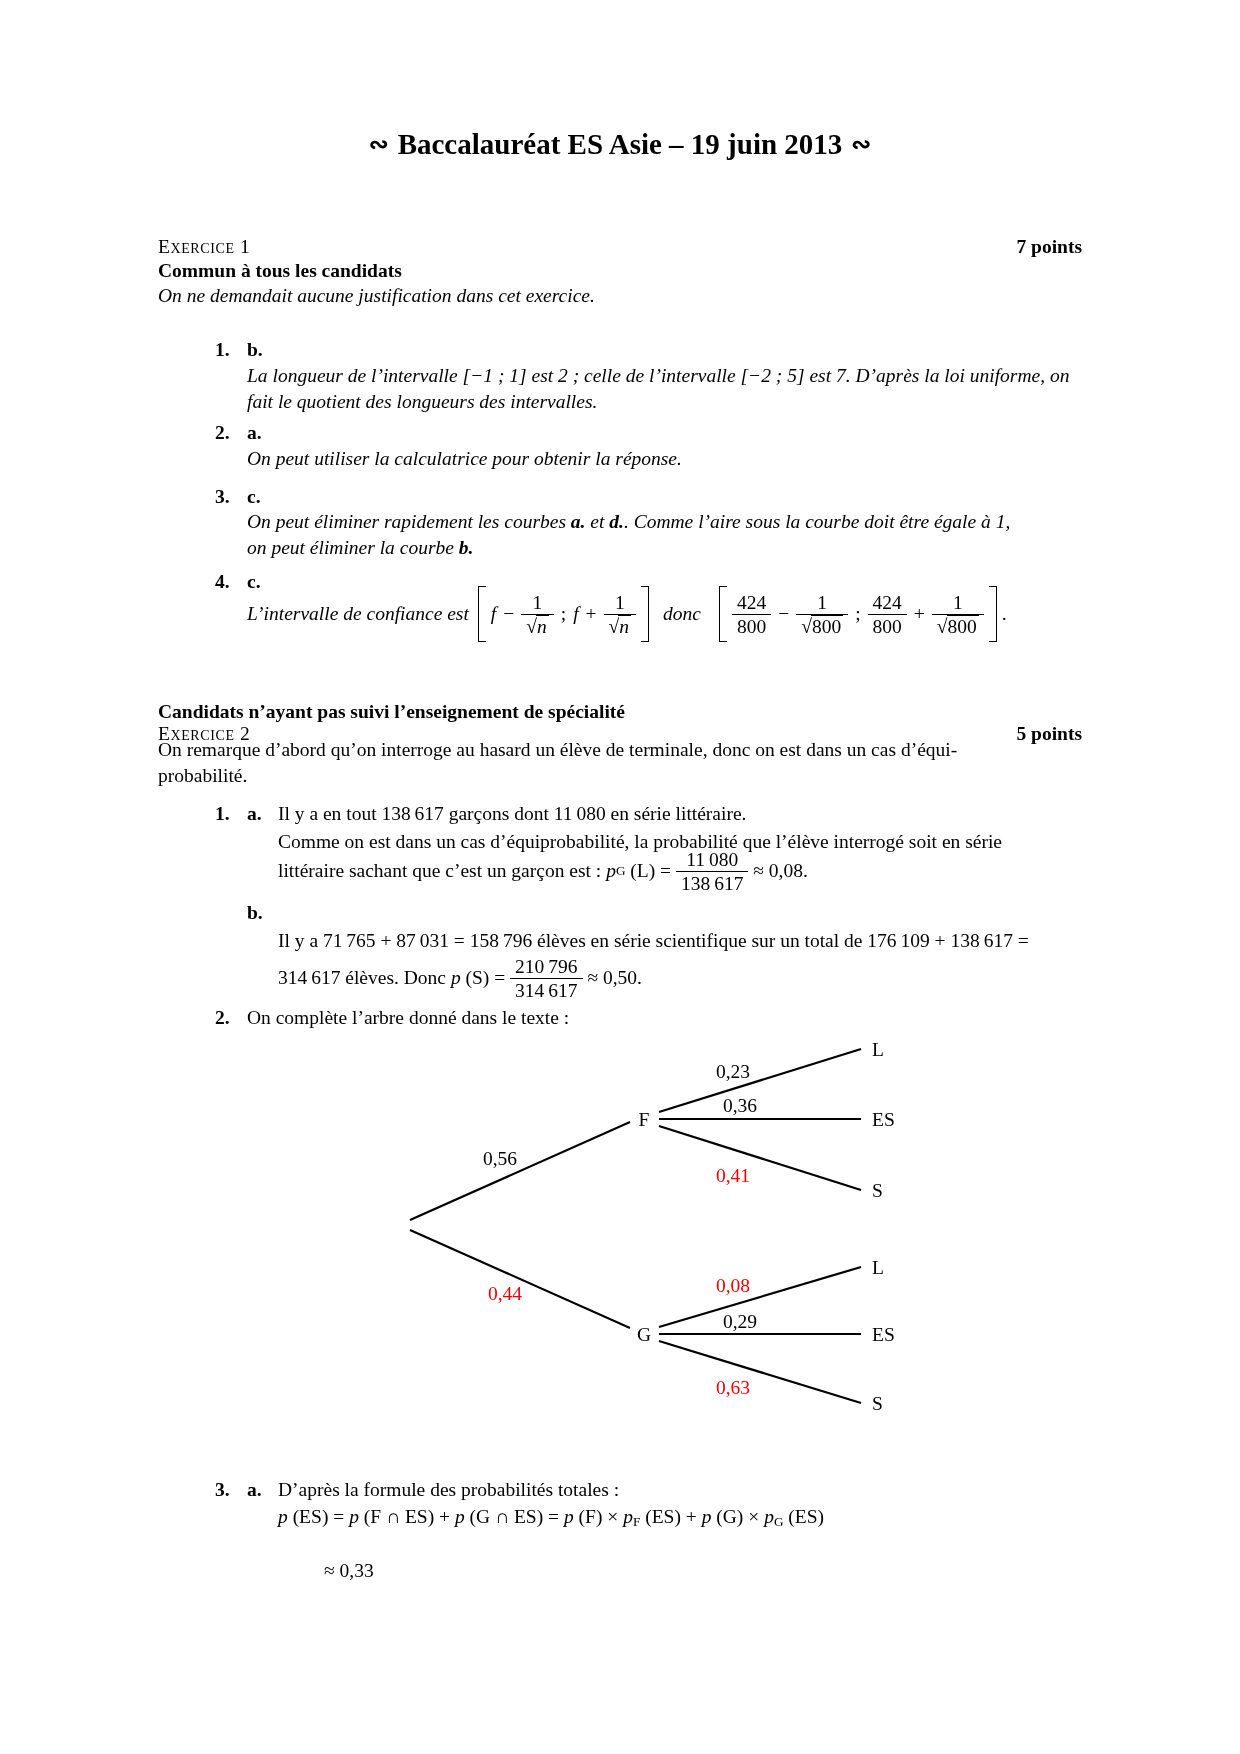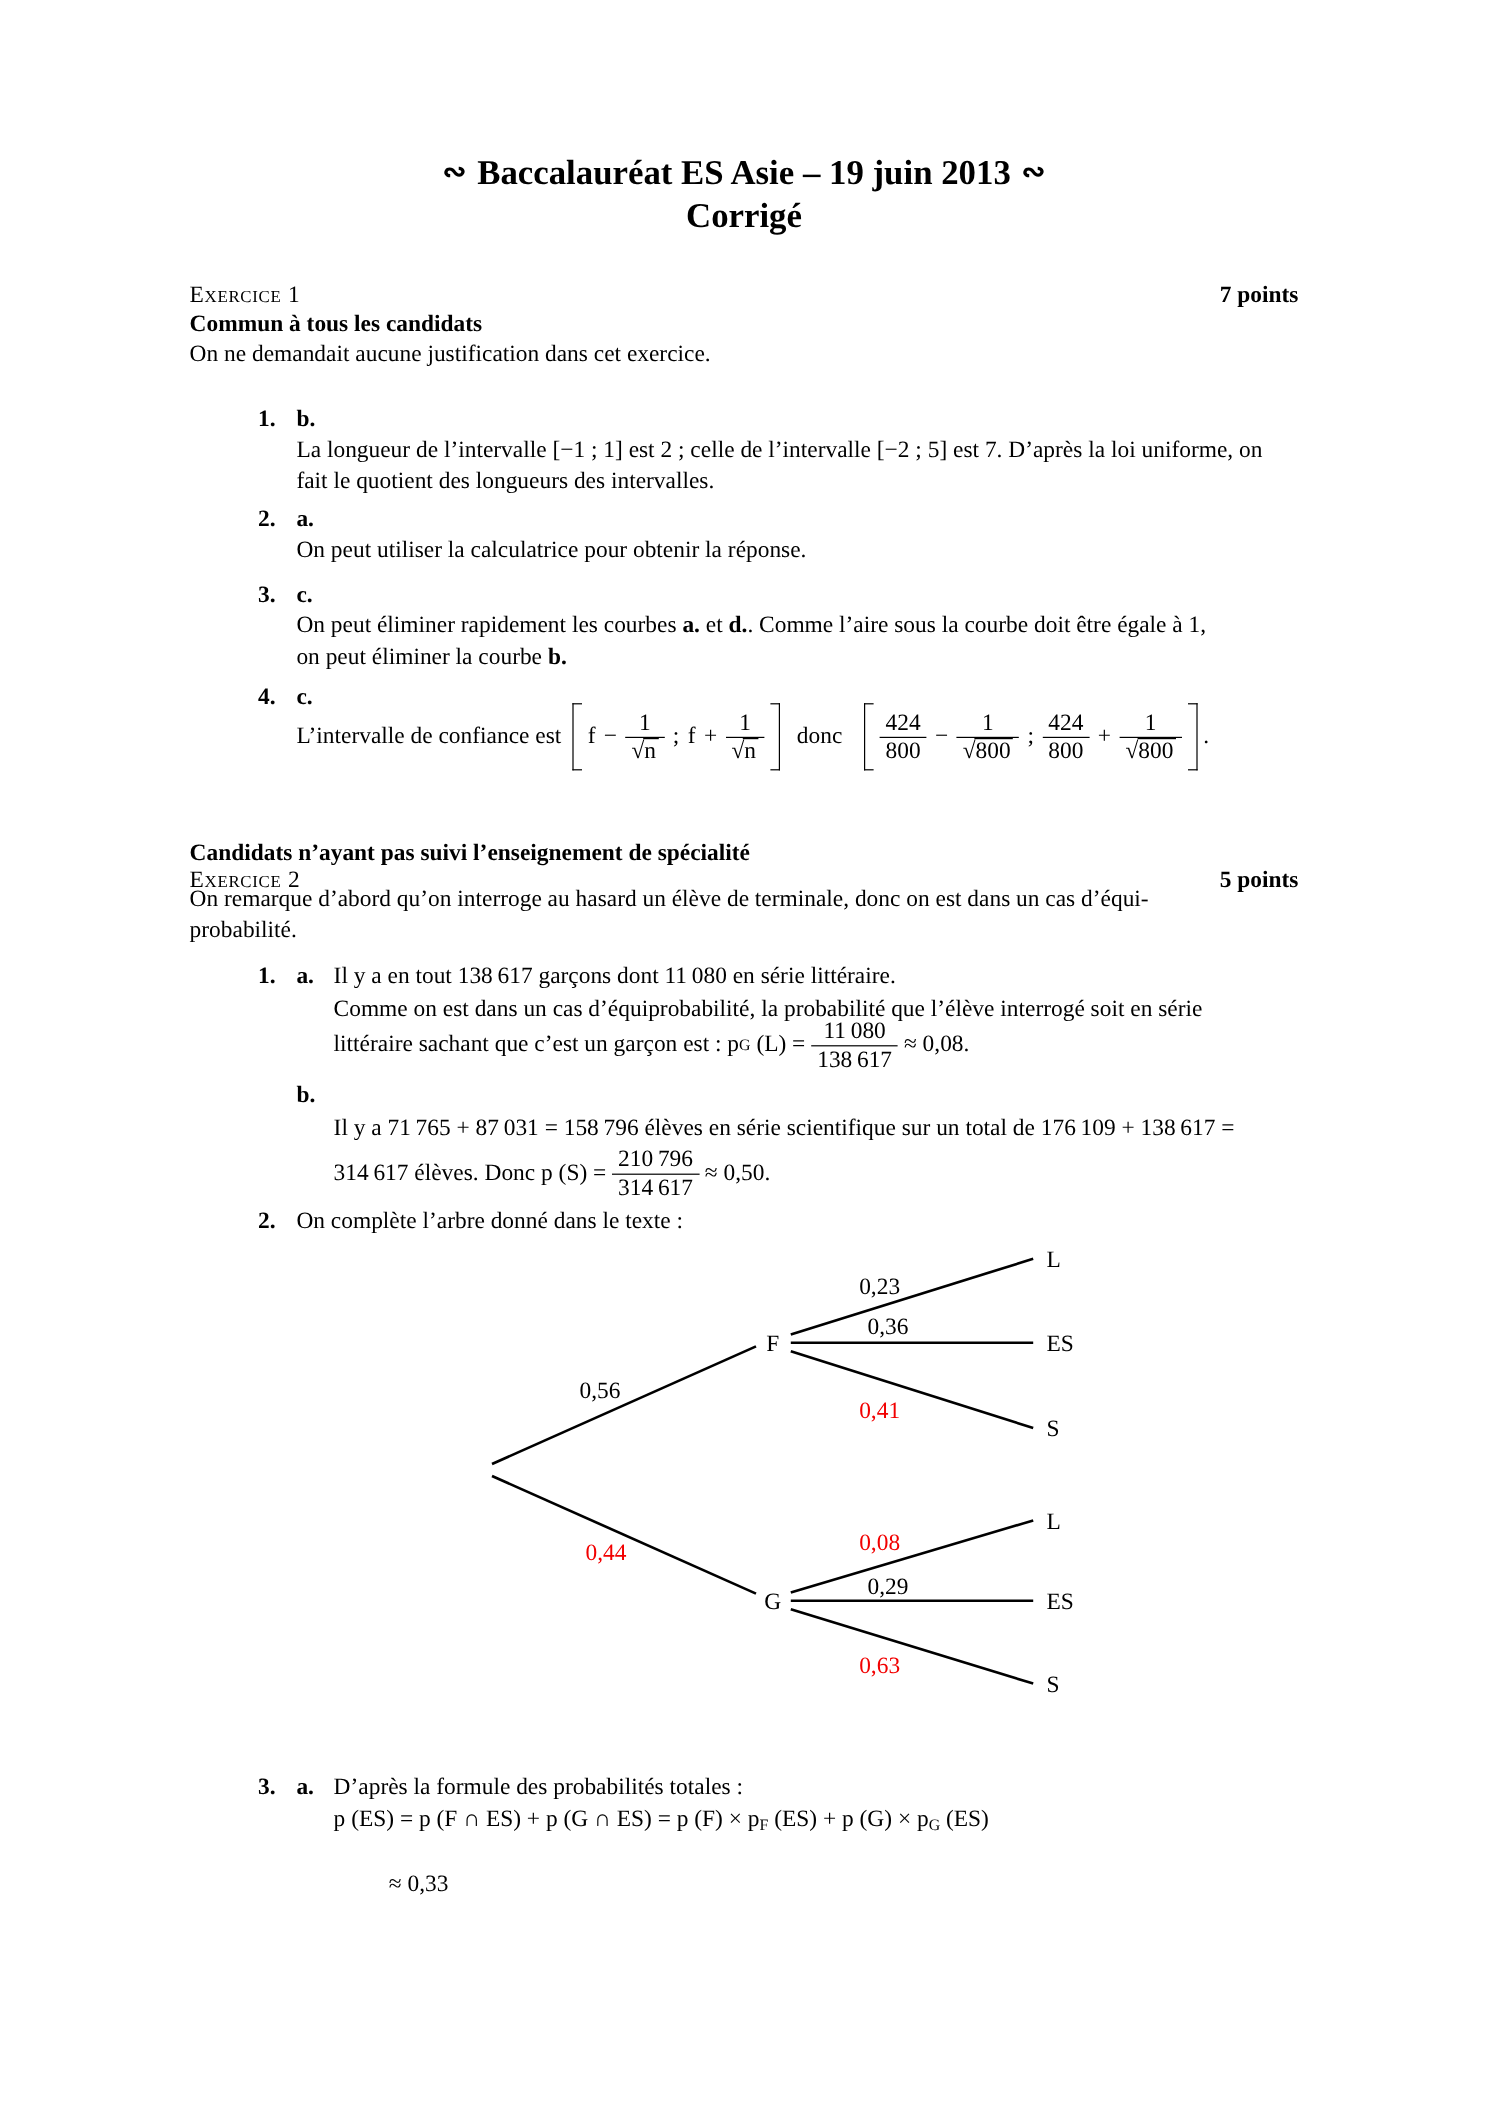--- a/index.html
+++ b/index.html
@@ -3,21 +3,21 @@
 <meta charset="utf-8">
 <style>
   html,body { margin:0; padding:0; background:#ffffff; }
   .page {
     position:relative; width:1240px; height:1754px; background:#ffffff;
     font-family:"Liberation Serif","DejaVu Serif",serif;
     font-size:19.5px; color:#000; overflow:hidden;
   }
   .abs { position:absolute; white-space:nowrap; }
   .bf { font-weight:bold; }
-  .it { }
+  .it { font-style:italic; }
   .sc { font-variant:small-caps; letter-spacing:0.6px; }
   .subsc { font-size:0.68em; vertical-align:-0.25em; font-style:normal; }
   .title-line { left:158px; width:924px; text-align:center; font-weight:bold; font-size:29px; }
   .orn { font-size:0.82em; font-weight:bold; padding:0 9px; position:relative; top:-2px; }
   .exheader { left:158px; width:924px; display:flex; justify-content:space-between; }
   
   .mathline { display:flex; align-items:center; }
   .frac { display:inline-flex; flex-direction:column; align-items:center; line-height:1.18; font-style:normal; }
   .frac .num { padding:0 5px; }
   .frac .den { border-top:1.5px solid #000; padding:0 5px; }
@@ -35,21 +35,20 @@
   .tree text { font-size:19.5px; fill:#000; font-family:"Liberation Serif","DejaVu Serif",serif; }
   .tree text.red { fill:#f20000; }
   .red { color:#f20000; }
 </style>
 </head>
 <body>
 
 <div class="page">
 
   <div class="abs title-line" style="top:128px;"><span class="orn">∾</span><span>Baccalauréat ES Asie – 19 juin 2013</span><span class="orn">∾</span></div>
-  <div class="abs title-line" style="top:164px;">Corrigé</div>
 
   <div class="abs exheader" style="top:236px;">
     <span class="sc">Exercice 1</span>
     <span class="bf">7 points</span>
   </div>
   <div class="abs bf" style="left:158px;top:260px;">Commun à tous les candidats</div>
   <div class="abs it" style="left:158px;top:285px;">On ne demandait aucune justification dans cet exercice.</div>
 
   <div class="abs bf" style="left:215px;top:339px;">1.</div>
   <div class="abs bf" style="left:247px;top:339px;">b.</div>

